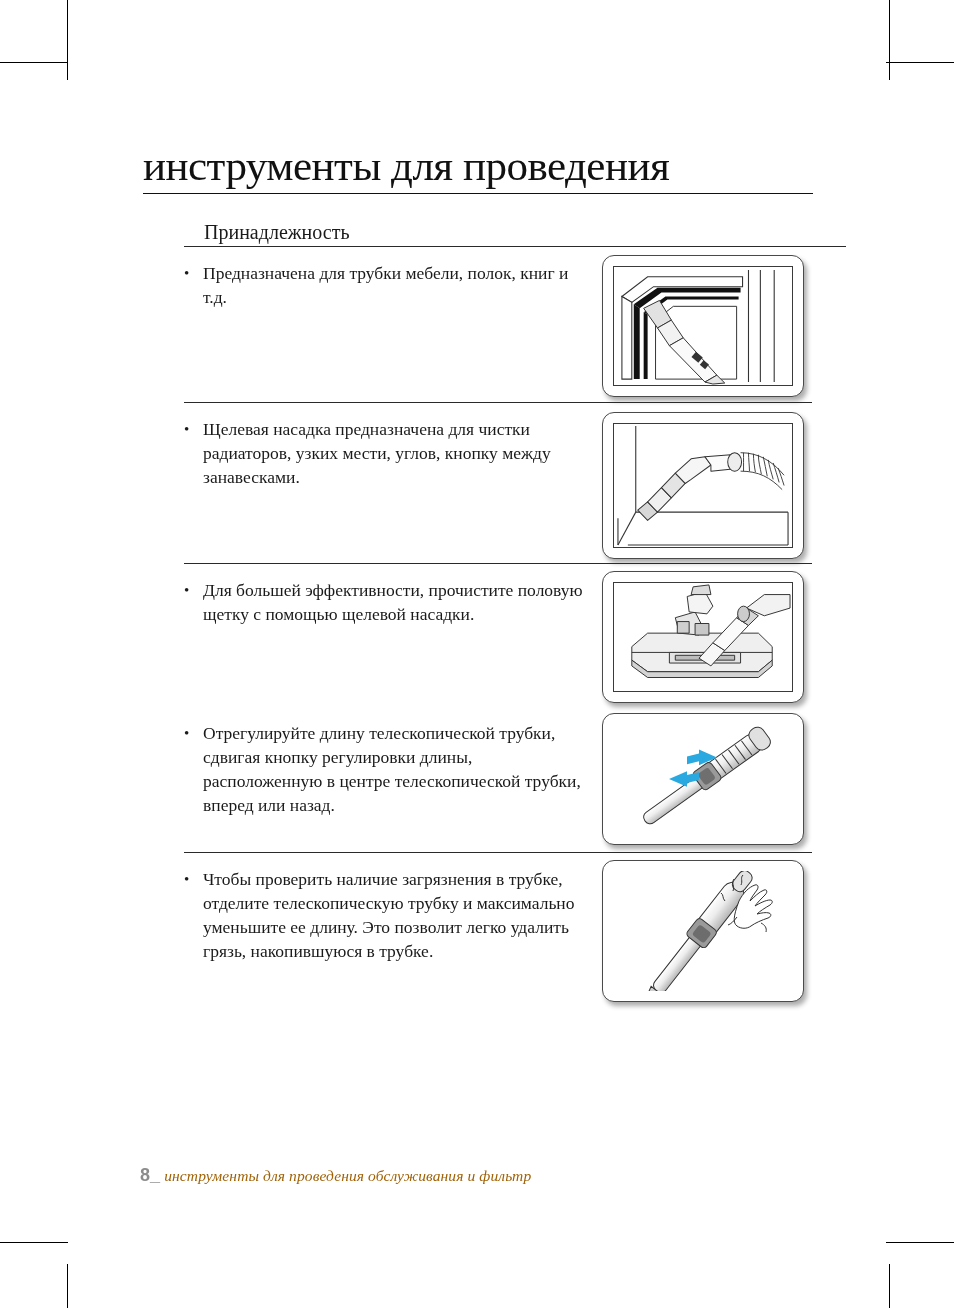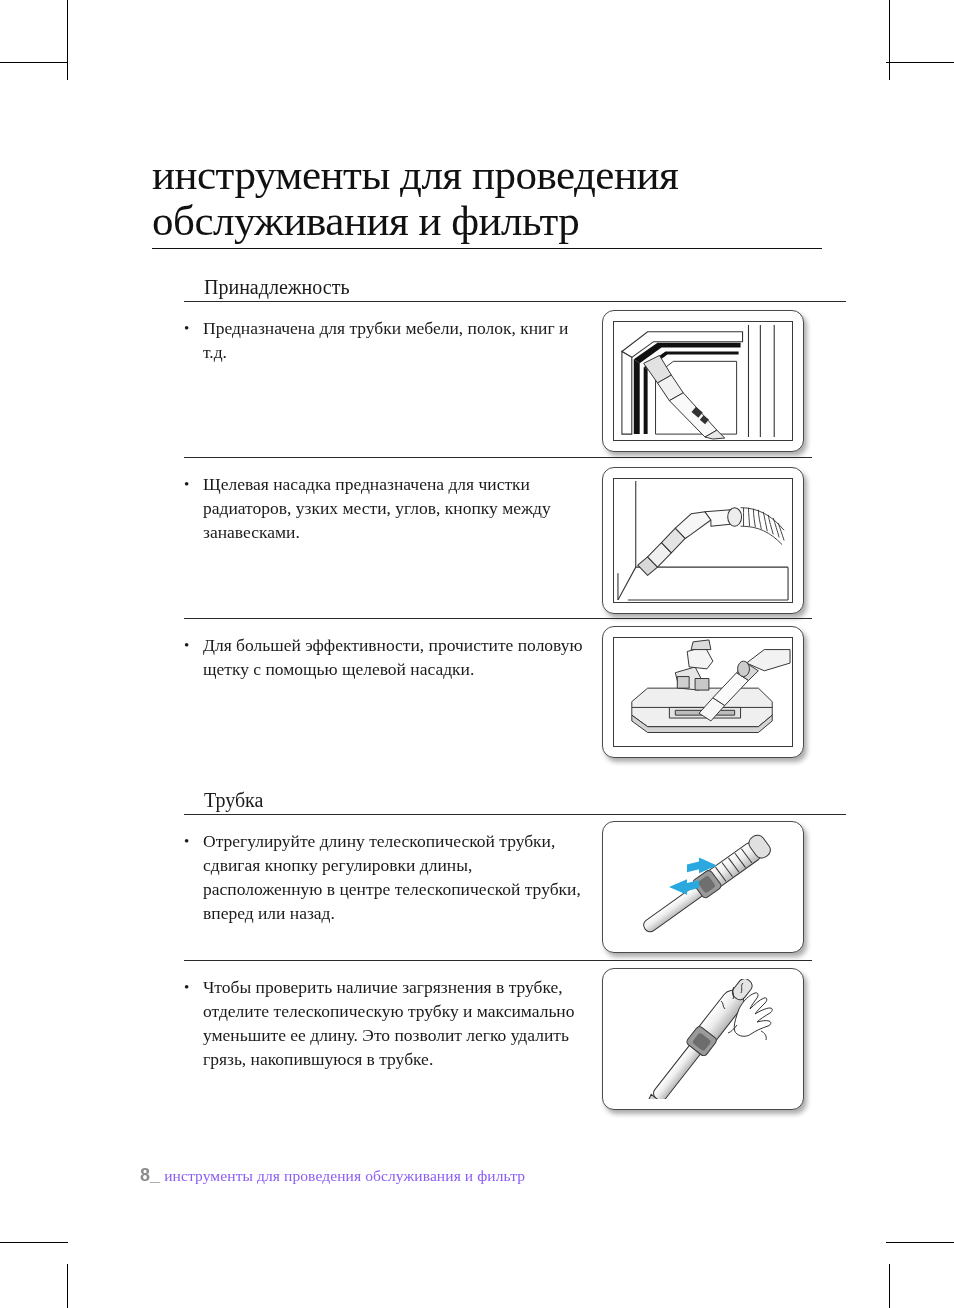--- a/index.html
+++ b/index.html
@@ -44,21 +44,21 @@
   }
 
   
   .page-title {
     font-family: "Liberation Serif", "DejaVu Serif", serif;
     font-size: 43px;
     line-height: 46px;
     font-weight: 400;
     letter-spacing: -0.5px;
     color: #111111;
-    margin: 12px;
+    margin: 3px;
     padding: 0 0 4px 0;
     border-bottom: 1.4px solid #111111;
     width: 670px;
   }
   .page-title .tl { display: block; white-space: nowrap; }
 
   
   .section-h2 {
     margin: 27px 0 0 0;
     width: 670px;
@@ -153,41 +153,40 @@
     font-size: 15.5px;
     color: #8c8c8c;
     letter-spacing: 0.1px;
   }
   .footer-num {
     font-weight: 700;
     color: #8c8c8c;
     font-family: "Liberation Sans", sans-serif;
     font-size: 18px;
   }
-  .footer-title { color: #8b5cf6; }
+  .footer-title { color: #a16207; font-style: italic; }
 </style>
 </head>
 <body>
 
 <div class="page">
 
   <div class="crop v crop-tl-v"></div>
   <div class="crop v crop-tr-v"></div>
   <div class="crop v crop-bl-v"></div>
   <div class="crop v crop-br-v"></div>
   <div class="crop h crop-tl-h"></div>
   <div class="crop h crop-tr-h"></div>
   <div class="crop h crop-bl-h"></div>
   <div class="crop h crop-br-h"></div>
 
   <div class="content">
 
     <div class="page-title">
       <span class="tl">инструменты для проведения</span>
-      <span class="tl">обслуживания и фильтр</span>
     </div>
 
 
     <div class="inner">
 
       <div class="group-title">
         <span class="group-title-text">Принадлежность</span>
       </div>
 
       <div class="row" style="height:155px;">
@@ -315,23 +314,20 @@
                 <polygon points="100,62 124,36 136,44 112,70" fill="#fbfbfb"></polygon>
                 <polygon points="124,36 134,26 146,34 136,44" fill="#d6d6d6"></polygon>
                 <polygon points="134,26 152,12 178,12 178,26 152,34" fill="#f2f2f2"></polygon>
                 <ellipse cx="131" cy="32" rx="6" ry="8" fill="#cccccc"></ellipse>
               </g>
             </svg>
           </div>
         </div>
       </div>
 
-      <div class="group-title">
-        <span class="group-title-text">Трубка</span>
-      </div>
 
       <div class="row" style="height:145px;">
         <div class="row-text">
           <div class="bullet-item">
             <span class="bullet-dot">•</span>
             <span class="bullet-text">Отрегулируйте длину телескопической трубки, сдвигая кнопку регулировки длины, расположенную в центре телескопической трубки, вперед или назад.</span>
           </div>
         </div>
         <div class="fig" style="top:6px;height:130px;">
           <div class="fig-inner noborder">

